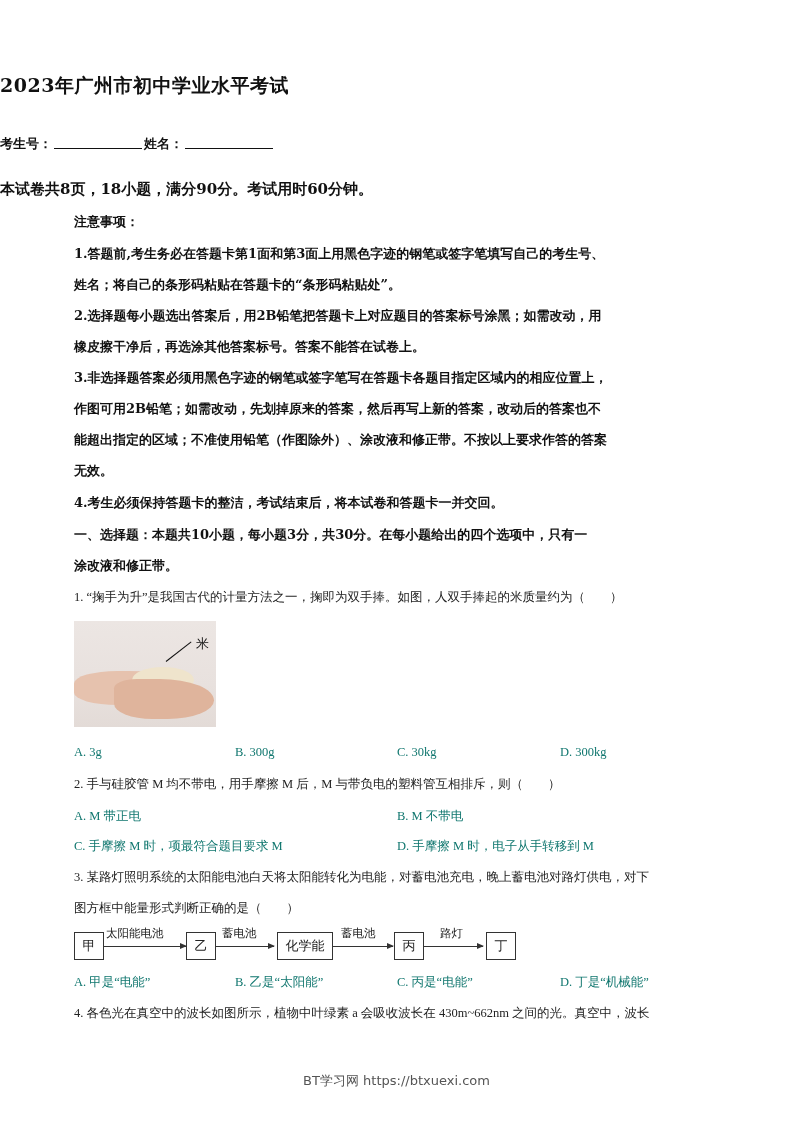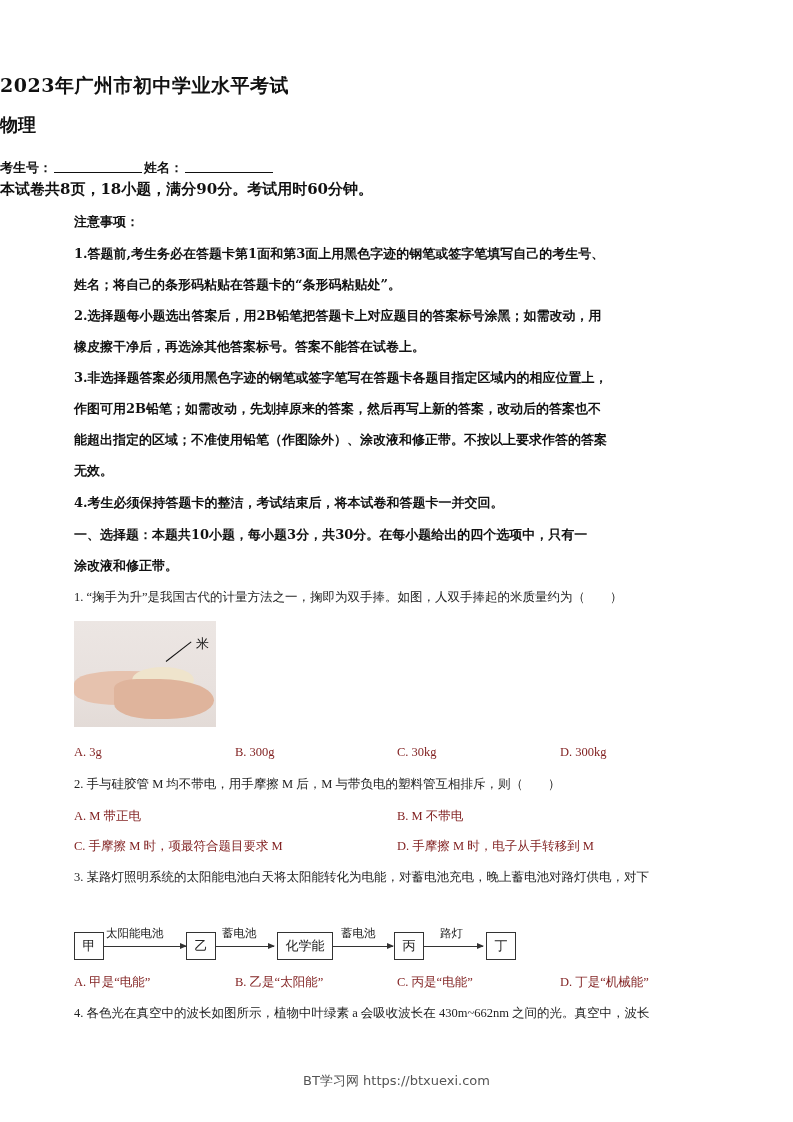--- a/index.html
+++ b/index.html
@@ -2,46 +2,45 @@
 <html><head>
 <meta charset="utf-8">
 <style>
   html, body { margin: 0; padding: 0; background: #ffffff; }
   body { width: 793px; height: 1122px; position: relative; overflow: hidden;
          font-family: "DejaVu Serif", "Liberation Serif", serif; color: #111; }
   .page { position: absolute; left: 0; top: 0; width: 793px; height: 1122px; }
   .title { position: absolute; left: 0; width: 793px; font-weight: bold; }
   .t1 { top: 73px; font-size: 19px; letter-spacing: 0.5px; }
   .t2 { top: 113px; font-size: 18px; }
-  .t3 { top: 159px; font-size: 13px; font-weight: bold; }
+  .t3 { top: 135px; font-size: 13px; font-weight: bold; }
   .t3 .blank { display: inline-block; width: 88px; border-bottom: 1px solid #111; height: 12px; margin: 0 2px; vertical-align: -1px; }
   .t4 { top: 180px; font-size: 15px; font-weight: bold; }
   .line { position: absolute; left: 74px; width: 650px; font-size: 13px; font-weight: bold; white-space: nowrap; }
   .q { position: absolute; left: 74px; font-size: 12.5px; white-space: nowrap; font-family: "Liberation Serif", "DejaVu Serif", serif; color: #222; }
-  .opt { position: absolute; font-size: 12.5px; white-space: nowrap; font-family: "Liberation Serif", "DejaVu Serif", serif; color: #7f1d1d; }
+  .opt { position: absolute; font-size: 12.5px; white-space: nowrap; font-family: "Liberation Serif", "DejaVu Serif", serif; color: #0f766e; }
   .photo { position: absolute; left: 74px; top: 621px; width: 142px; height: 106px;
            background: linear-gradient(180deg, #ece6e3 0%, #e8e1de 60%, #e3dbd7 100%); overflow: hidden; }
   .hand1 { position: absolute; left: 0; top: 50px; width: 120px; height: 34px; background: #e6c2ae; border-radius: 40% 60% 50% 40%; }
   .hand2 { position: absolute; left: 40px; top: 58px; width: 100px; height: 40px; background: #dfb49c; border-radius: 30% 70% 60% 50%; }
   .rice { position: absolute; left: 58px; top: 46px; width: 62px; height: 26px; background: #efe4cc; border-radius: 50%; }
   .photo-label { position: absolute; left: 122px; top: 14px; font-size: 13px; color: #111; font-family: "DejaVu Sans", sans-serif; }
   .leader { position: absolute; left: 92px; top: 40px; width: 32px; height: 1px; background: #111; transform: rotate(-38deg); transform-origin: left center; }
   .box { position: absolute; border: 1px solid #333; height: 26px; font-size: 13px; line-height: 26px; text-align: center; font-family: "DejaVu Sans", sans-serif; color: #222; background: #fff; }
   .arrow { position: absolute; height: 1px; background: #333; }
   .arrow::after { content: ""; position: absolute; right: -1px; top: -3px; border-left: 7px solid #333; border-top: 3.5px solid transparent; border-bottom: 3.5px solid transparent; }
   .alabel { position: absolute; font-size: 11.5px; font-family: Liberation Serif, serif; color: #222; white-space: nowrap; }
   .footer { position: absolute; left: 0; top: 1072px; width: 793px; text-align: center; font-size: 13px; color: #555; font-family: "DejaVu Sans", sans-serif; }
 </style>
 </head>
 <body>
 
 <div class="page">
 
   <div class="title t1">2023年广州市初中学业水平考试</div>
-  <div class="title t2">物理</div>
   <div class="title t3">
     <span>考生号：</span><span class="blank"></span><span>姓名：</span><span class="blank"></span>
   </div>
   <div class="title t4">本试卷共8页，18小题，满分90分。考试用时60分钟。</div>
 
   <div class="line" style="top:213px;">注意事项：</div>
   <div class="line" style="top:245px;">1.答题前,考生务必在答题卡第1面和第3面上用黑色字迹的钢笔或签字笔填写自己的考生号、</div>
   <div class="line" style="top:276px;">姓名；将自己的条形码粘贴在答题卡的“条形码粘贴处”。</div>
   <div class="line" style="top:307px;">2.选择题每小题选出答案后，用2B铅笔把答题卡上对应题目的答案标号涂黑；如需改动，用</div>
   <div class="line" style="top:338px;">橡皮擦干净后，再选涂其他答案标号。答案不能答在试卷上。</div>
@@ -67,20 +66,21 @@
   <div class="opt" style="left:397px; top:745px;">C. 30kg</div>
   <div class="opt" style="left:560px; top:745px;">D. 300kg</div>
 
   <div class="q" style="top:776px;">2. 手与硅胶管 M 均不带电，用手摩擦 M 后，M 与带负电的塑料管互相排斥，则（　　）</div>
   <div class="opt" style="left:74px; top:808px;">A. M 带正电</div>
   <div class="opt" style="left:397px; top:808px;">B. M 不带电</div>
   <div class="opt" style="left:74px; top:838px;">C. 手摩擦 M 时，项最符合题目要求 M</div>
   <div class="opt" style="left:397px; top:838px;">D. 手摩擦 M 时，电子从手转移到 M</div>
 
   <div class="q" style="top:869px;">3. 某路灯照明系统的太阳能电池白天将太阳能转化为电能，对蓄电池充电，晚上蓄电池对路灯供电，对下</div>
+  <div class="q" style="top:900px;">图方框中能量形式判断正确的是（　　）</div>
 
   <div>
     <div class="box" style="left:74px; top:932px; width:28px;">甲</div>
     <div class="arrow" style="left:103px; top:946px; width:83px;"></div>
     <div class="alabel" style="left:106px; top:926px;">太阳能电池</div>
 
     <div class="box" style="left:186px; top:932px; width:28px;">乙</div>
     <div class="arrow" style="left:215px; top:946px; width:59px;"></div>
     <div class="alabel" style="left:222px; top:926px;">蓄电池</div>
 

